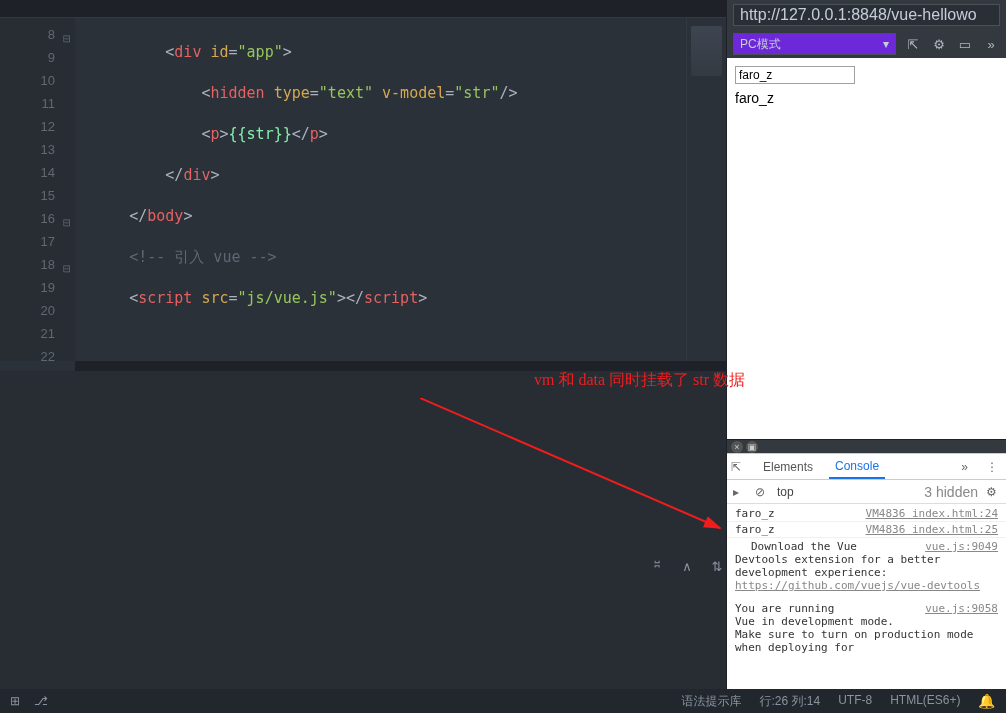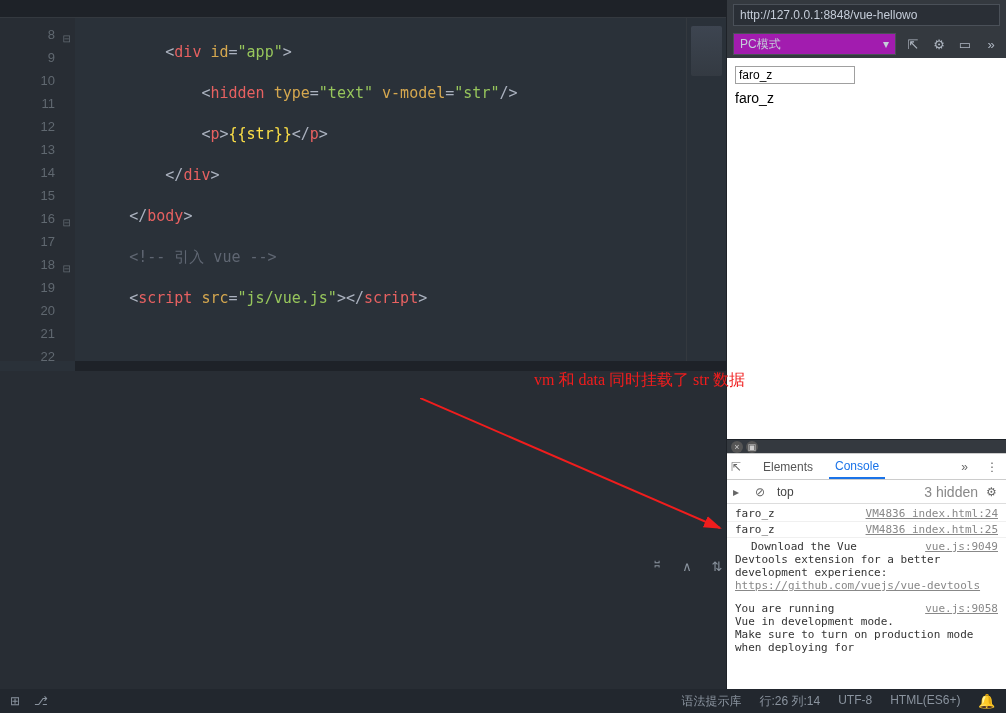--- a/index.html
+++ b/index.html
@@ -11,33 +11,33 @@
 .gutter { width:75px; background:#282d34; text-align:right; padding-top:5px; }
 .gutter .ln { height:23px; line-height:23px; color:#606870; padding-right:20px; font-size:13px; position:relative; }
 .gutter .fold { position:absolute; right:4px; top:4px; font-size:10px; color:#606870; }
 .code-area { flex:1; padding-top:5px; font-family: Consolas, Monaco, monospace; font-size:15px; position:relative; white-space:pre; }
 .code-line { height:23px; line-height:23px; }
 .tag { color:#e76161; }
 .attr { color:#d6a84f; }
 .str { color:#97c65c; }
 .pun { color:#abb2bf; }
 .cmt { color:#5f6672; }
-.pl { color:#fde047; }
+.pl { color:#86efac; }
 .annot { position:absolute; color:#f01d1d; font-size:16px; font-family:"Microsoft YaHei"; }
 .arrow { position:absolute; }
 .minimap { width:40px; background:#2a3139; border-left:1px solid #34393f; }
 .minimap-thumb { margin:8px 4px; height:50px; background:linear-gradient(#4a5260,#3a4048); border-radius:2px; opacity:.6; }
 .footer-icons { position:absolute; bottom:138px; right:280px; display:flex; gap:12px; color:#8a939e; }
 .footer-icons .ic { width:18px; height:18px; display:flex; align-items:center; justify-content:center; }
 .right-side { width:280px; display:flex; flex-direction:column; background:#2a3139; border-left:1px solid #1e2228; }
 .preview-top { background:#34393f; }
 .url-row { padding:4px 6px; }
-.url-input { width:100%; height:22px; background:#2a2f36; border:1px solid #4a5058; color:#c5cdd9; padding:0 6px; font-size:12px; }
+.url-input { width:100%; height:22px; background:#2a2f36; border:1px solid #4a5058; color:#c5cdd9; padding:0 6px; font-size:16px; }
 .mode-row { display:flex; align-items:center; padding:3px 6px; gap:8px; }
-.mode-sel { flex:1; height:22px; background:#a21caf; border:1px solid #4a5058; color:#c5cdd9; font-size:12px; padding:0 6px; display:flex; align-items:center; justify-content:space-between; }
+.mode-sel { flex:1; height:22px; background:#6d28d9; border:1px solid #4a5058; color:#c5cdd9; font-size:12px; padding:0 6px; display:flex; align-items:center; justify-content:space-between; }
 .mode-ic { width:18px; height:18px; display:flex; align-items:center; justify-content:center; color:#aeb6c1; font-size:13px; }
 .preview-canvas { flex:1; background:#fff; color:#000; padding:8px; font-size:13px; }
 .preview-canvas input { width:120px; border:1px solid #a0a0a0; padding:1px 3px; font-size:12px; }
 .preview-text { margin-top:6px; font-size:14px; }
 .devtools { height:260px; background:#fff; color:#333; display:flex; flex-direction:column; border-top:1px solid #ccc; font-size:12px; }
 .dt-overlay-icons { height:14px; background:#34393f; display:flex; gap:3px; padding:0 4px; align-items:center; border-top:1px solid #1e2228; }
 .dt-oi { width:12px; height:12px; border-radius:6px; background:#555; font-size:9px; color:#ccc; display:flex; align-items:center; justify-content:center; }
 .dt-tabs { display:flex; align-items:center; border-bottom:1px solid #ccc; padding:0 4px; height:26px; gap:10px; }
 .dt-tab { padding:4px 6px; color:#555; height:100%; display:flex; align-items:center; }
 .dt-tab.act { color:#1a73e8; border-bottom:2px solid #1a73e8; }

